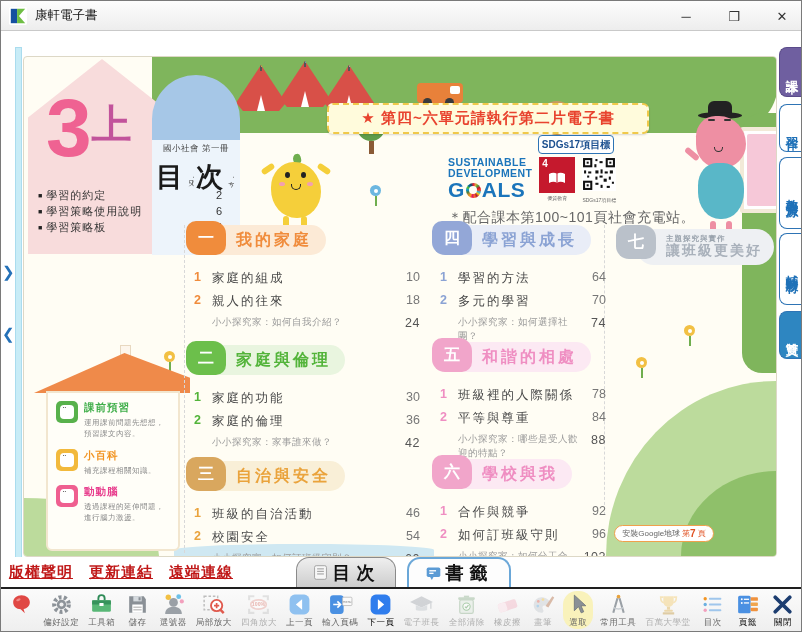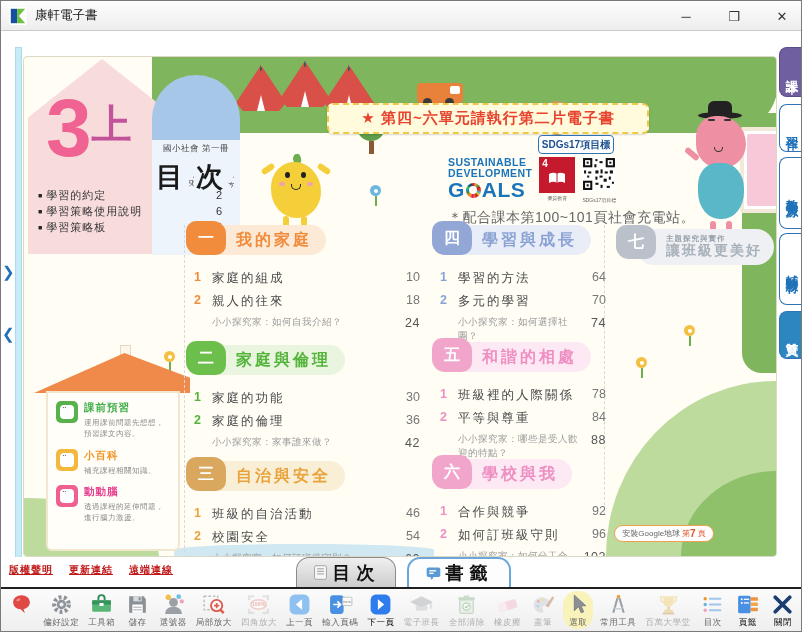--- a/index.html
+++ b/index.html
@@ -139,21 +139,21 @@
   .u7-sub{font-size:7.5px;color:#9aa3ad;letter-spacing:1px;line-height:1;}
   .u7-t{font-size:14px;font-weight:bold;letter-spacing:2px;line-height:1.2;}
 
   .gbadge{position:absolute;left:590px;top:468px;width:100px;height:17px;background:#fff;border:1.5px solid #f0a04c;border-radius:9px;display:flex;align-items:center;justify-content:center;font-size:8px;color:#666;cursor:pointer;white-space:nowrap;}
   .gbadge .rp{color:#e05020;margin-left:2px;}
   .gbadge .rn{color:#e05020;font-weight:bold;font-size:10px;}
 
   
   .footer-row{position:absolute;left:0;top:526px;width:802px;height:30px;background:#fff;}
   .links{position:absolute;left:8px;top:6px;display:flex;gap:16px;}
-  .rlink{font-size:10px;font-weight:bold;color:#c01818;text-decoration:underline;cursor:pointer;letter-spacing:1px;}
+  .rlink{font-size:15px;font-weight:bold;color:#c01818;text-decoration:underline;cursor:pointer;letter-spacing:1px;}
   .btab{position:absolute;top:0;height:30px;display:flex;align-items:center;justify-content:center;gap:4px;font-size:18px;font-weight:bold;color:#111;letter-spacing:6px;cursor:pointer;}
   .btab-toc{left:295px;width:100px;background:linear-gradient(#efefef,#cdcdcd);border:1px solid #8a8a8a;border-bottom:none;border-radius:13px 13px 0 0;}
   .btab-bm{left:406px;width:104px;background:#fdfdfd;border:2px solid #6aa7d8;border-bottom:none;border-radius:13px 13px 0 0;}
 
   
   .toolbar{position:absolute;left:0;top:586px;width:802px;height:64px;background:linear-gradient(#fbfbfb,#e9e9e9);border-top:2.5px solid #1f1f1f;display:flex;align-items:flex-start;justify-content:space-between;padding:2px 5px 0 5px;}
   .titem{display:flex;flex-direction:column;align-items:center;width:auto;min-width:30px;cursor:pointer;border-radius:5px;padding:0 2px;}
   .ticon{height:26px;display:flex;align-items:center;}
   .ticon svg{width:25px;height:25px;}
   .tlabel{font-size:8.5px;color:#666;white-space:nowrap;margin-top:0px;letter-spacing:0.5px;}

